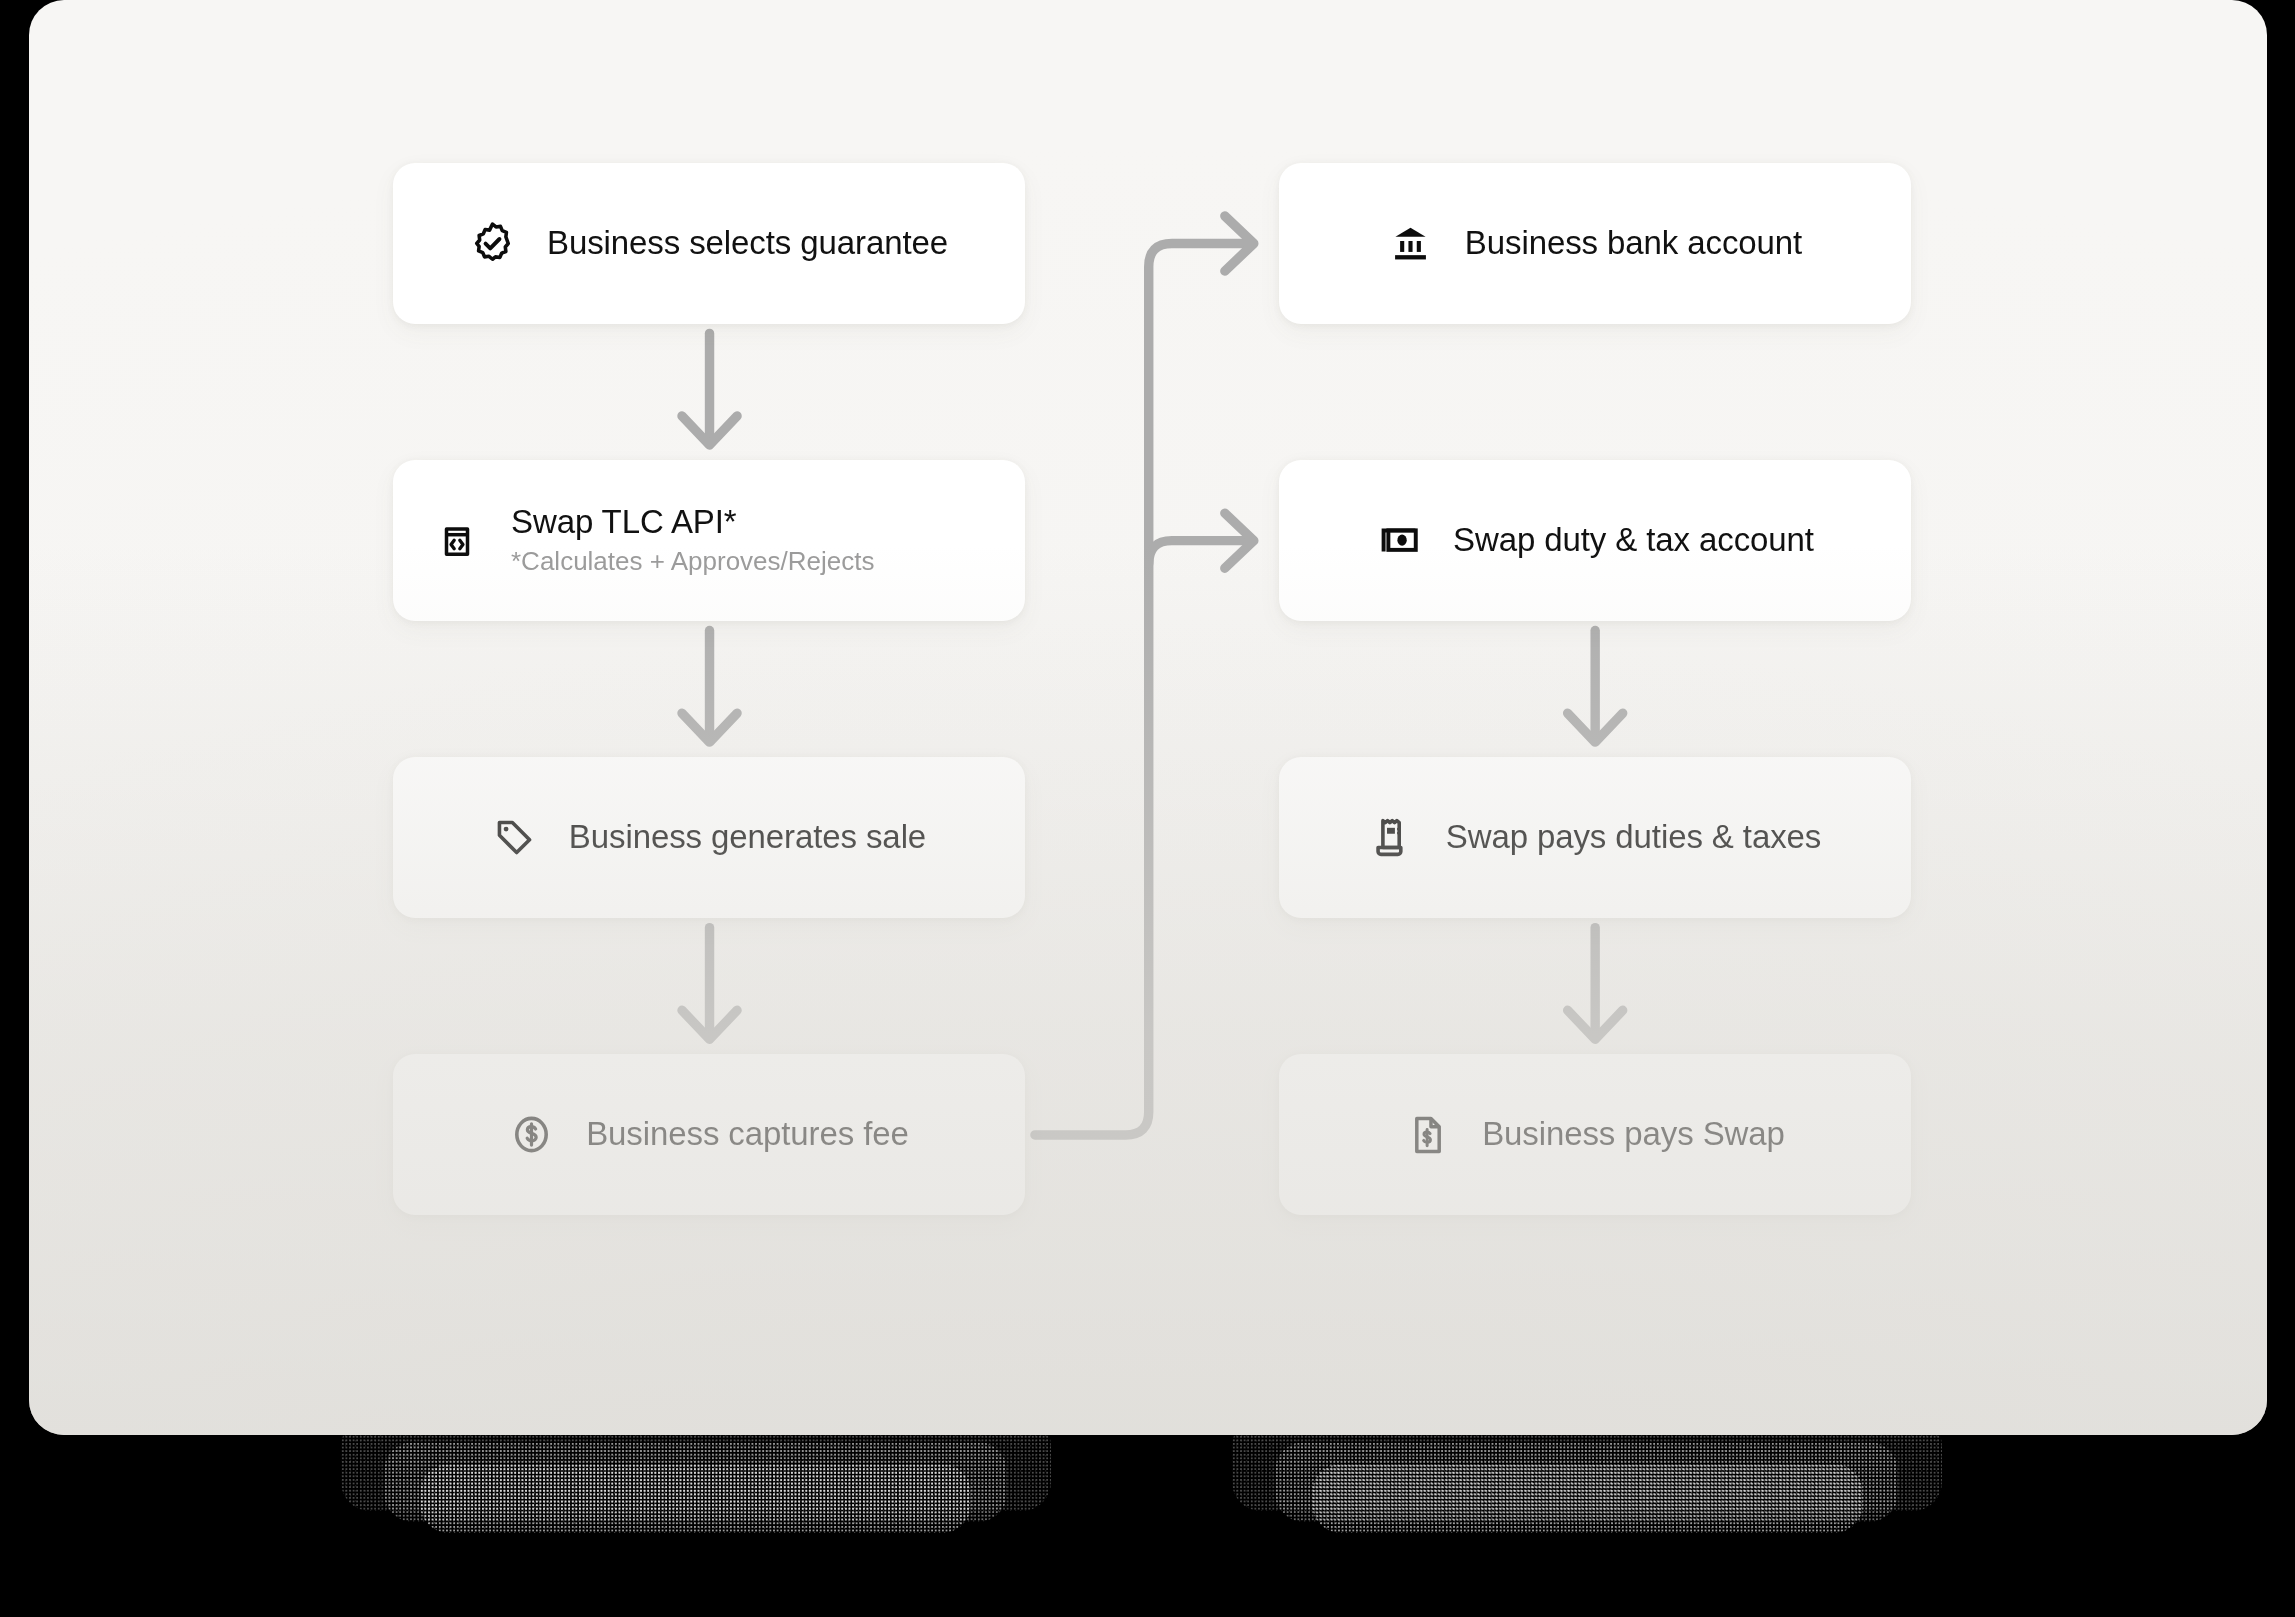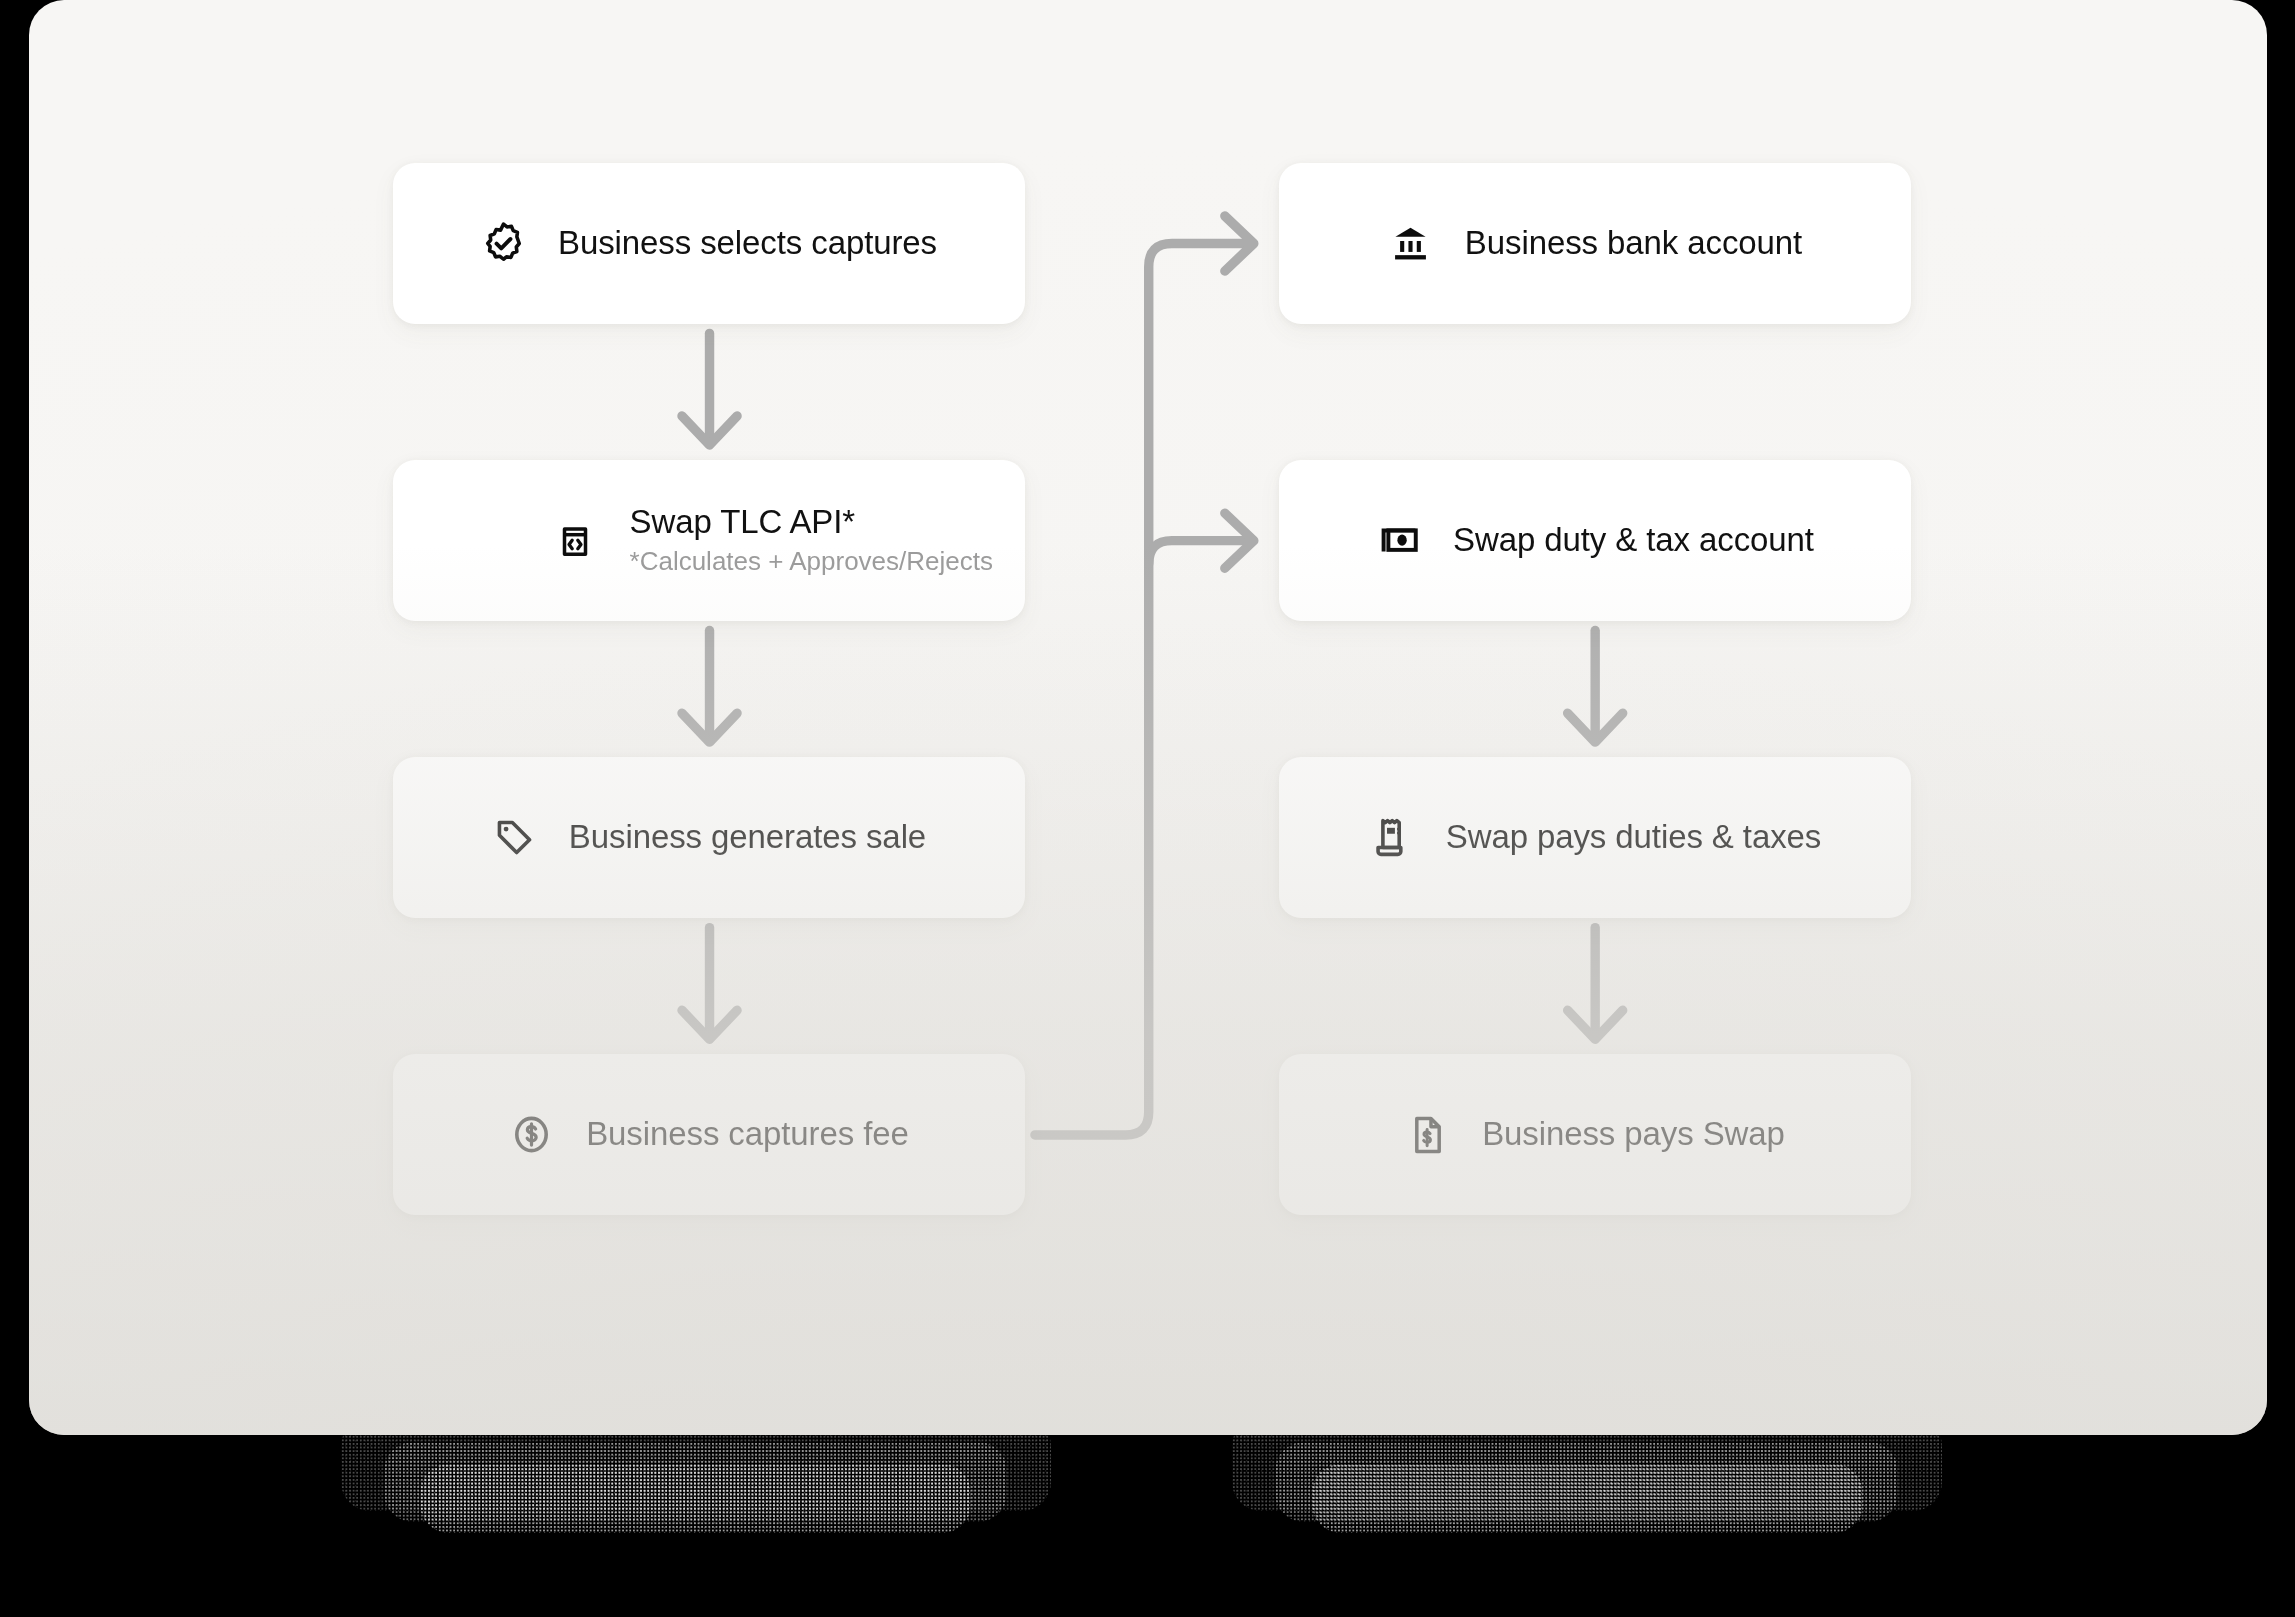--- a/index.html
+++ b/index.html
@@ -170,27 +170,27 @@
 
     <div class="card col-left row1">
       <div class="card-inner">
         <span class="card-icon">
           <svg width="45" height="45" viewBox="0 0 24 24" fill="none" xmlns="http://www.w3.org/2000/svg">
             <path d="M12 1.6l1.86 1.57 2.4-.3.92 2.25 2.25.92-.3 2.4L20.4 12l-1.57 1.86.3 2.4-2.25.92-.92 2.25-2.4-.3L12 20.4l-1.86-1.57-2.4.3-.92-2.25-2.25-.92.3-2.4L3.6 12l1.57-1.86-.3-2.4 2.25-.92.92-2.25 2.4.3L12 1.6z" fill="none" stroke="#0C0C0C" stroke-width="1.9" stroke-linejoin="round"></path>
             <path d="M8.3 12.1l2.5 2.5 4.9-5" stroke="#0C0C0C" stroke-width="2.1" stroke-linecap="round" stroke-linejoin="round" fill="none"></path>
           </svg>
         </span>
         <span class="card-text">
-          <span class="card-title">Business selects captures</span>
+          <span class="card-title">Business selects guarantee</span>
         </span>
       </div>
     </div>
 
     <div class="card col-left row2">
-      <div class="card-inner" style="justify-content:flex-end; padding-left:62px;">
+      <div class="card-inner" style="justify-content:flex-start; padding-left:41px;">
         <span class="card-icon">
           <svg width="42" height="42" viewBox="0 0 24 24" fill="none" xmlns="http://www.w3.org/2000/svg">
             <path d="M6 5.2h12v14.4H6z" stroke="#0C0C0C" stroke-width="2" stroke-linejoin="round" fill="none"></path>
             <path d="M6 8.4h12" stroke="#0C0C0C" stroke-width="2"></path>
             <path d="M10.4 11.6L8.6 14l1.8 2.4" stroke="#0C0C0C" stroke-width="1.9" stroke-linecap="round" stroke-linejoin="round" fill="none"></path>
             <path d="M13.6 11.6L15.4 14l-1.8 2.4" stroke="#0C0C0C" stroke-width="1.9" stroke-linecap="round" stroke-linejoin="round" fill="none"></path>
           </svg>
         </span>
         <span class="card-text">
           <span class="card-title">Swap TLC API*</span>

